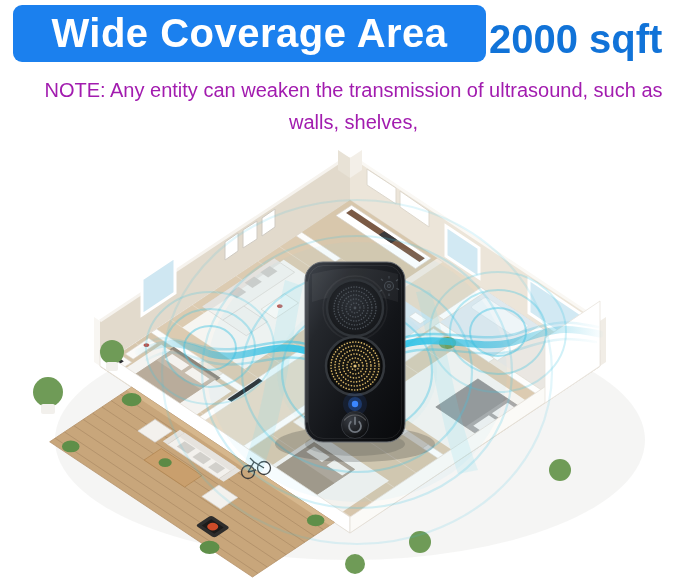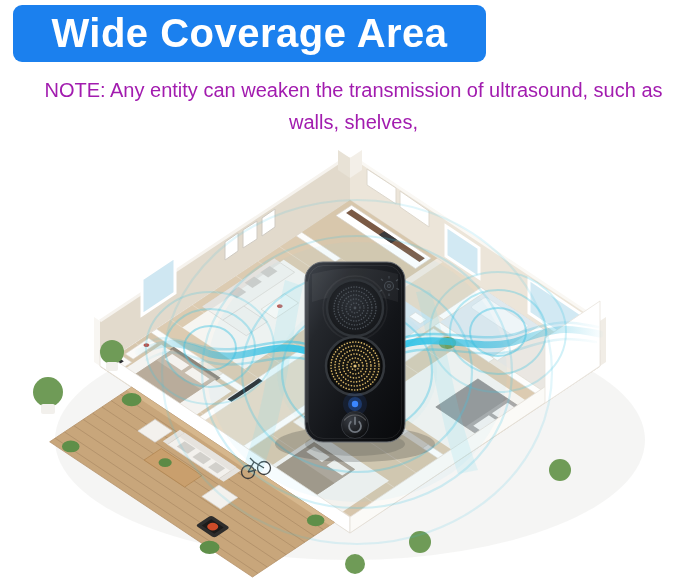--- a/index.html
+++ b/index.html
@@ -16,20 +16,21 @@
 </style>
 </head>
 <body>
 
 <div class="page">
 
   <div class="header">
     <div class="banner">
       <span>Wide Coverage Area</span>
     </div>
+    <div class="coverage">2000 sqft</div>
   </div>
 
   <div class="note">
     <div>NOTE: Any entity can weaken the transmission of ultrasound, such as walls, shelves,</div>
   </div>
 
   <svg class="scene" width="679" height="444" viewBox="0 0 679 444">
     <defs>
       <linearGradient id="devB" x1="0" y1="0" x2="1" y2="1">
         <stop offset="0" stop-color="#41464d"></stop>

